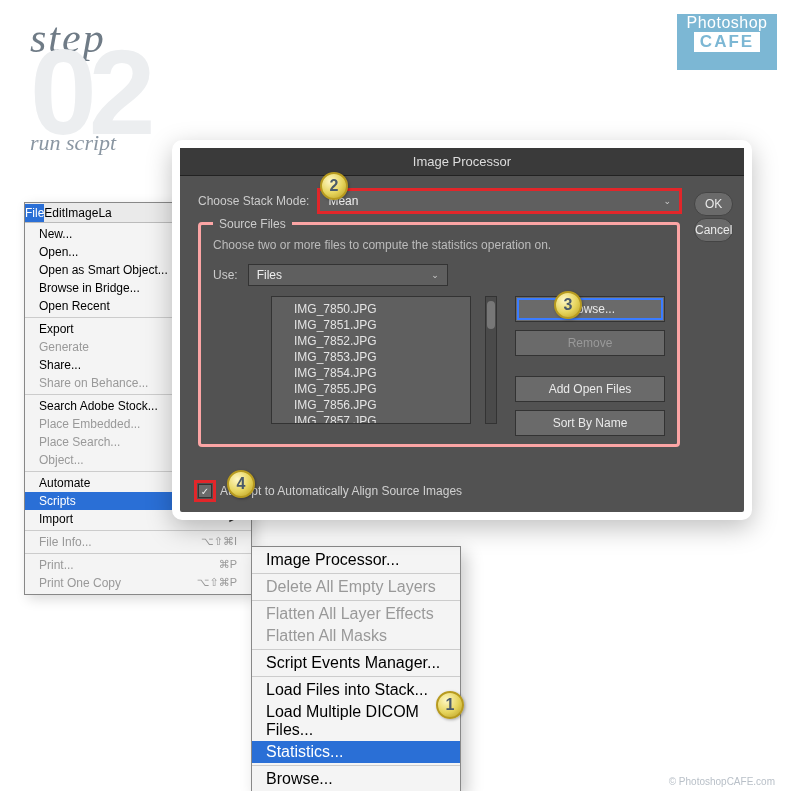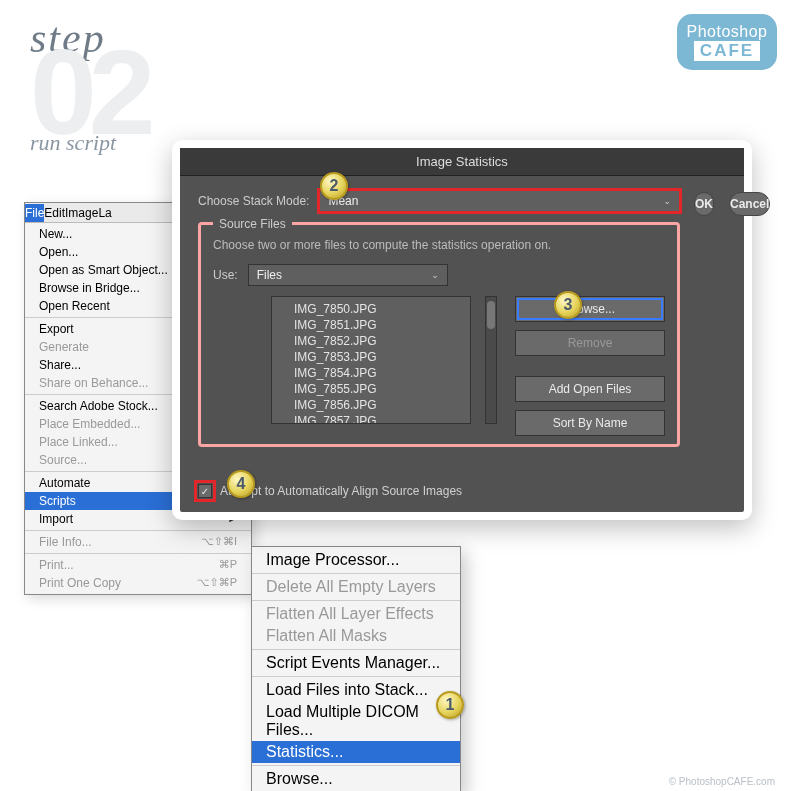--- a/index.html
+++ b/index.html
@@ -3,21 +3,21 @@
 <meta charset="utf-8">
 <style>
 * { margin: 0; padding: 0; box-sizing: border-box; font-family: "Helvetica Neue", Arial, sans-serif; }
 body { background: #fff; width: 795px; height: 791px; position: relative; overflow: hidden; }
 
 .step-header { position: absolute; top: 14px; left: 30px; }
 .step-word { font-size: 42px; font-weight: 200; color: #6f7b86; letter-spacing: 2px; font-family: Georgia, serif; font-style: italic;}
 .step-num { font-size: 120px; font-weight: 700; color: #eceef0; line-height: 0.8; margin-top: -18px; letter-spacing: -8px;}
 .step-sub { font-size: 22px; font-weight: 300; color: #8a96a2; margin-top: -10px; font-family: Georgia, serif; font-style: italic;}
 
-.logo { position: absolute; top: 14px; right: 18px; width: 100px; height: 56px; background: #7cb7d4; color: #fff; display: flex; flex-direction: column; align-items: center; justify-content: center; font-size: 16px; border-radius: 15px; }
+.logo { position: absolute; top: 14px; right: 18px; width: 100px; height: 56px; background: #7cb7d4; color: #fff; display: flex; flex-direction: column; align-items: center; font-size: 16px; }
 .logo-top { font-weight: 300; letter-spacing: 0.5px; }
 .logo-bot { font-weight: 700; background: #fff; color: #7cb7d4; padding: 0 6px; letter-spacing: 2px; font-size: 17px;}
 
 .footer { position: absolute; bottom: 4px; right: 20px; font-size: 10px; color: #b9c0c8; }
 
 
 .menubar { position: absolute; top: 202px; left: 24px; width: 228px; background: #f4f4f4; border: 1px solid #888; box-shadow: 4px 4px 12px rgba(0,0,0,.15); font-size: 12px; z-index: 5;}
 .menubar-top { display: flex; background: #eaeaea; border-bottom: 1px solid #bbb; height: 20px; align-items: center;}
 .menubar-top span { padding: 2px 0; }
 .menubar-top .file-tab { background: #2a6fd6; color: #fff; }
@@ -30,21 +30,21 @@
 .menu-item.highlight { background: #2a6fd6; color: #fff; }
 
 
 .submenu { position: absolute; top: 546px; left: 251px; width: 210px; background: #f4f4f4; border: 1px solid #888; box-shadow: 6px 6px 16px rgba(0,0,0,.2); font-size: 16px; z-index: 6; }
 
 
 .dialog { position: absolute; top: 140px; left: 172px; width: 580px; height: 380px; background: #525252; border: 8px solid #fff; border-radius: 10px; box-shadow: 0 8px 26px rgba(0,0,0,.25); color: #d0d0d0; font-size: 12px; z-index: 10;}
 .dialog-title { text-align: center; padding: 6px; background: #3a3a3a; border-bottom: 1px solid #222; font-size: 13px; color: #ddd; }
 .dialog-body { display: flex; padding: 14px 14px 10px 18px; gap: 14px; }
 .dialog-main { flex: 1; }
-.dialog-side { width: 100px; display: flex; flex-direction: row; gap: 15px; padding-top: 2px; font-weight: bold;}
+.dialog-side { width: 100px; display: flex; flex-direction: column; gap: 2px; padding-top: 2px;}
 .oval-btn { background: #6a6a6a; border: 1px solid #444; border-radius: 14px; height: 24px; color: #eaeaea; text-align: center; line-height: 22px; font-size: 12px; }
 
 .row { display: flex; align-items: center; gap: 10px; margin-bottom: 10px;}
 .label { color: #ccc; }
 .combo { flex: 1; background: #5f5f5f; border: 1px solid #333; height: 22px; display: flex; align-items: center; justify-content: space-between; padding: 0 8px; color: #eee; position: relative;}
 .redbox { outline: 3px solid #e2262a; outline-offset: -1px;}
 .combo .caret { font-size: 9px; color: #ccc;}
 
 .group { border: 3px solid #fca5a5; border-radius: 4px; padding: 10px 12px 8px; margin-top: 4px;}
 .group-title { position: relative; top: -18px; background: #525252; display: inline-block; padding: 0 6px; color: #ccc;}
@@ -128,24 +128,24 @@
         </div>
       </div>
       <div class="menu-section">
         <div class="menu-item">
           <span>Search Adobe Stock...</span>
         </div>
         <div class="menu-item disabled">
           <span>Place Embedded...</span>
         </div>
         <div class="menu-item disabled">
-          <span>Place Linked...</span>
-        </div>
-        <div class="menu-item disabled">
-          <span>Source...</span>
+          <span>Place Search...</span>
+        </div>
+        <div class="menu-item disabled">
+          <span>Object...</span>
         </div>
       </div>
       <div class="menu-section">
         <div class="menu-item">
           <span>Automate</span>
           <span class="arrow">▶</span>
         </div>
         <div class="menu-item highlight">
           <span>Scripts</span>
           <span class="arrow">▶</span>
@@ -212,21 +212,21 @@
       </div>
       <div class="menu-section">
         <div class="menu-item">
           <span>Browse...</span>
         </div>
       </div>
     </div>
 </div>
 
 <div class="dialog">
-  <div class="dialog-title">Image Statistics</div>
+  <div class="dialog-title">Image Processor</div>
   <div class="dialog-body">
     <div class="dialog-main">
       <div class="row">
         <span class="label">Choose Stack Mode:</span>
         <div class="combo redbox">
           <span>Mean</span>
           <span class="caret">⌄</span>
         </div>
       </div>
       <div class="group">

